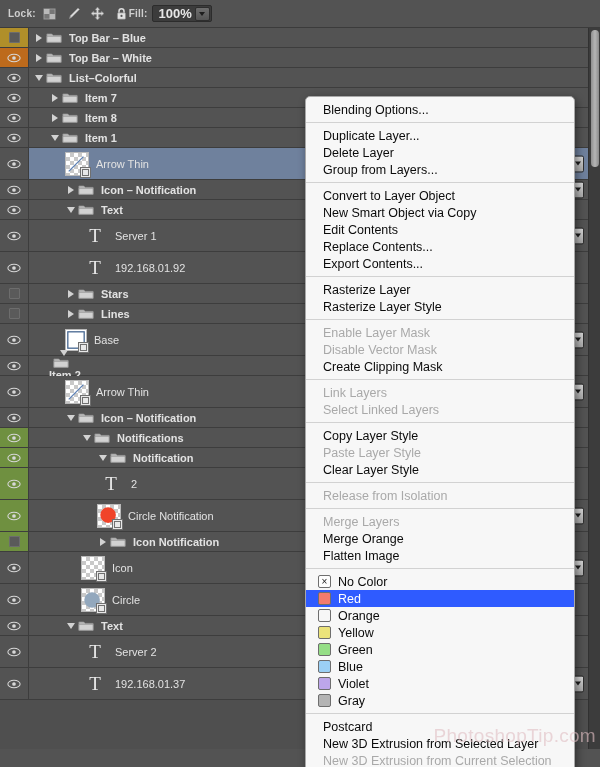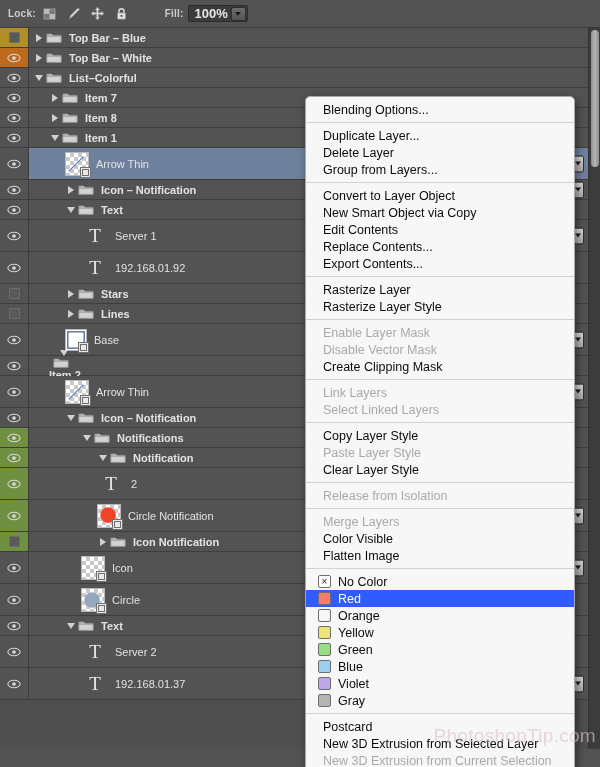--- a/index.html
+++ b/index.html
@@ -16,21 +16,21 @@
     position: absolute; left: 0; top: 0; width: 600px; height: 28px;
     background: #535353; border-bottom: 1px solid #3b3b3b;
     display: flex; align-items: center; padding-left: 8px;
   }
   .lockbar .lbl {
     font-size: 10px; font-weight: bold; color: #cfcfcf;
     letter-spacing: .2px; margin-right: 6px;
   }
   .lockicons { display: flex; align-items: center; gap: 9px; }
   .lockicons .ic { width: 15px; height: 15px; display: block; }
-  .fillgrp { display: flex; align-items: center; margin-left: 36px; }
+  .fillgrp { display: flex; align-items: center; }
   .fillgrp .lbl { margin-right: 5px; }
   .fillbox {
     display: flex; align-items: center;
     background: #3c3c3c; border: 1px solid #2c2c2c; border-radius: 2px;
     height: 17px; padding: 0 1px 0 5px;
   }
   .fillval { font-size: 13px; color: #e6e6e6; font-weight: bold; min-width: 28px; }
   .fillarrow {
     width: 15px; height: 14px; margin-left: 3px;
     background: linear-gradient(#6e6e6e,#555); border: 1px solid #2e2e2e;
@@ -855,21 +855,21 @@
       <div class="mi dis">Link Layers</div>
       <div class="mi dis">Select Linked Layers</div>
       <div class="msep"></div>
       <div class="mi">Copy Layer Style</div>
       <div class="mi dis">Paste Layer Style</div>
       <div class="mi">Clear Layer Style</div>
       <div class="msep"></div>
       <div class="mi dis">Release from Isolation</div>
       <div class="msep"></div>
       <div class="mi dis">Merge Layers</div>
-      <div class="mi">Color Visible</div>
+      <div class="mi">Merge Orange</div>
       <div class="mi">Flatten Image</div>
       <div class="msep"></div>
       <div class="mi color">
         <span class="sw none">×</span>
         <span>No Color</span>
       </div>
       <div class="mi color hl">
         <span class="sw" style="background:#f47b6e"></span>
         <span>Red</span>
       </div>

